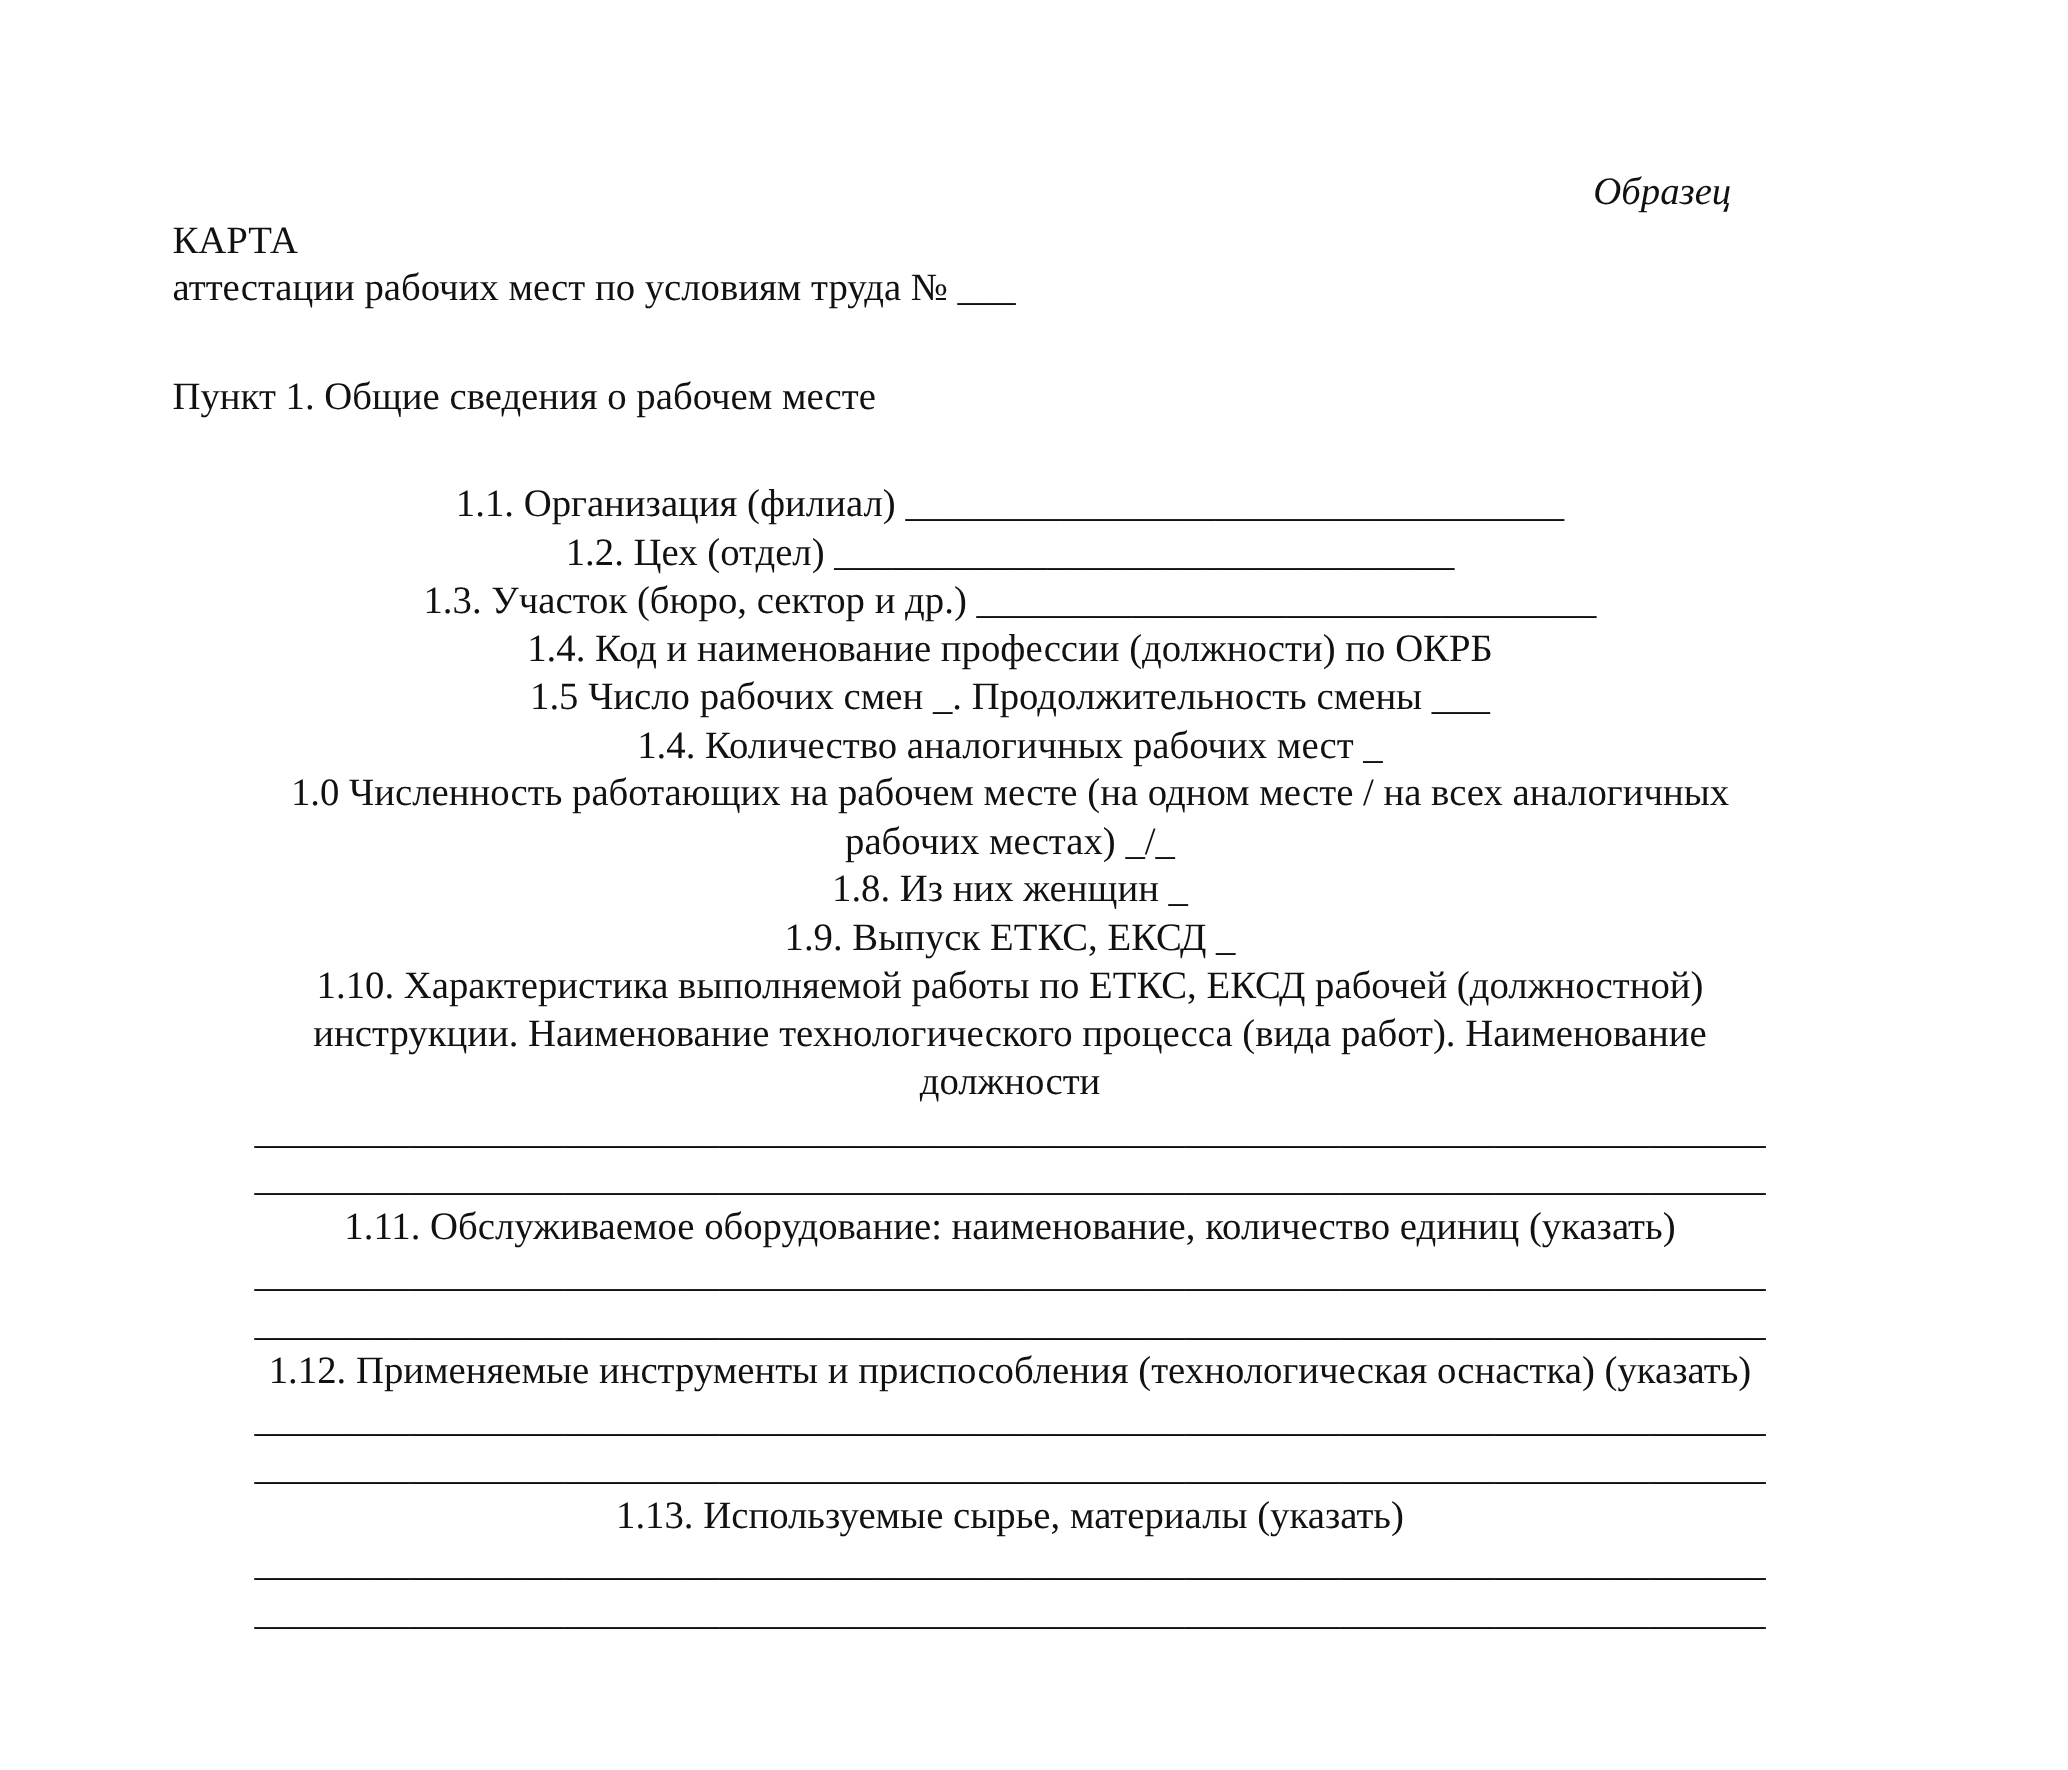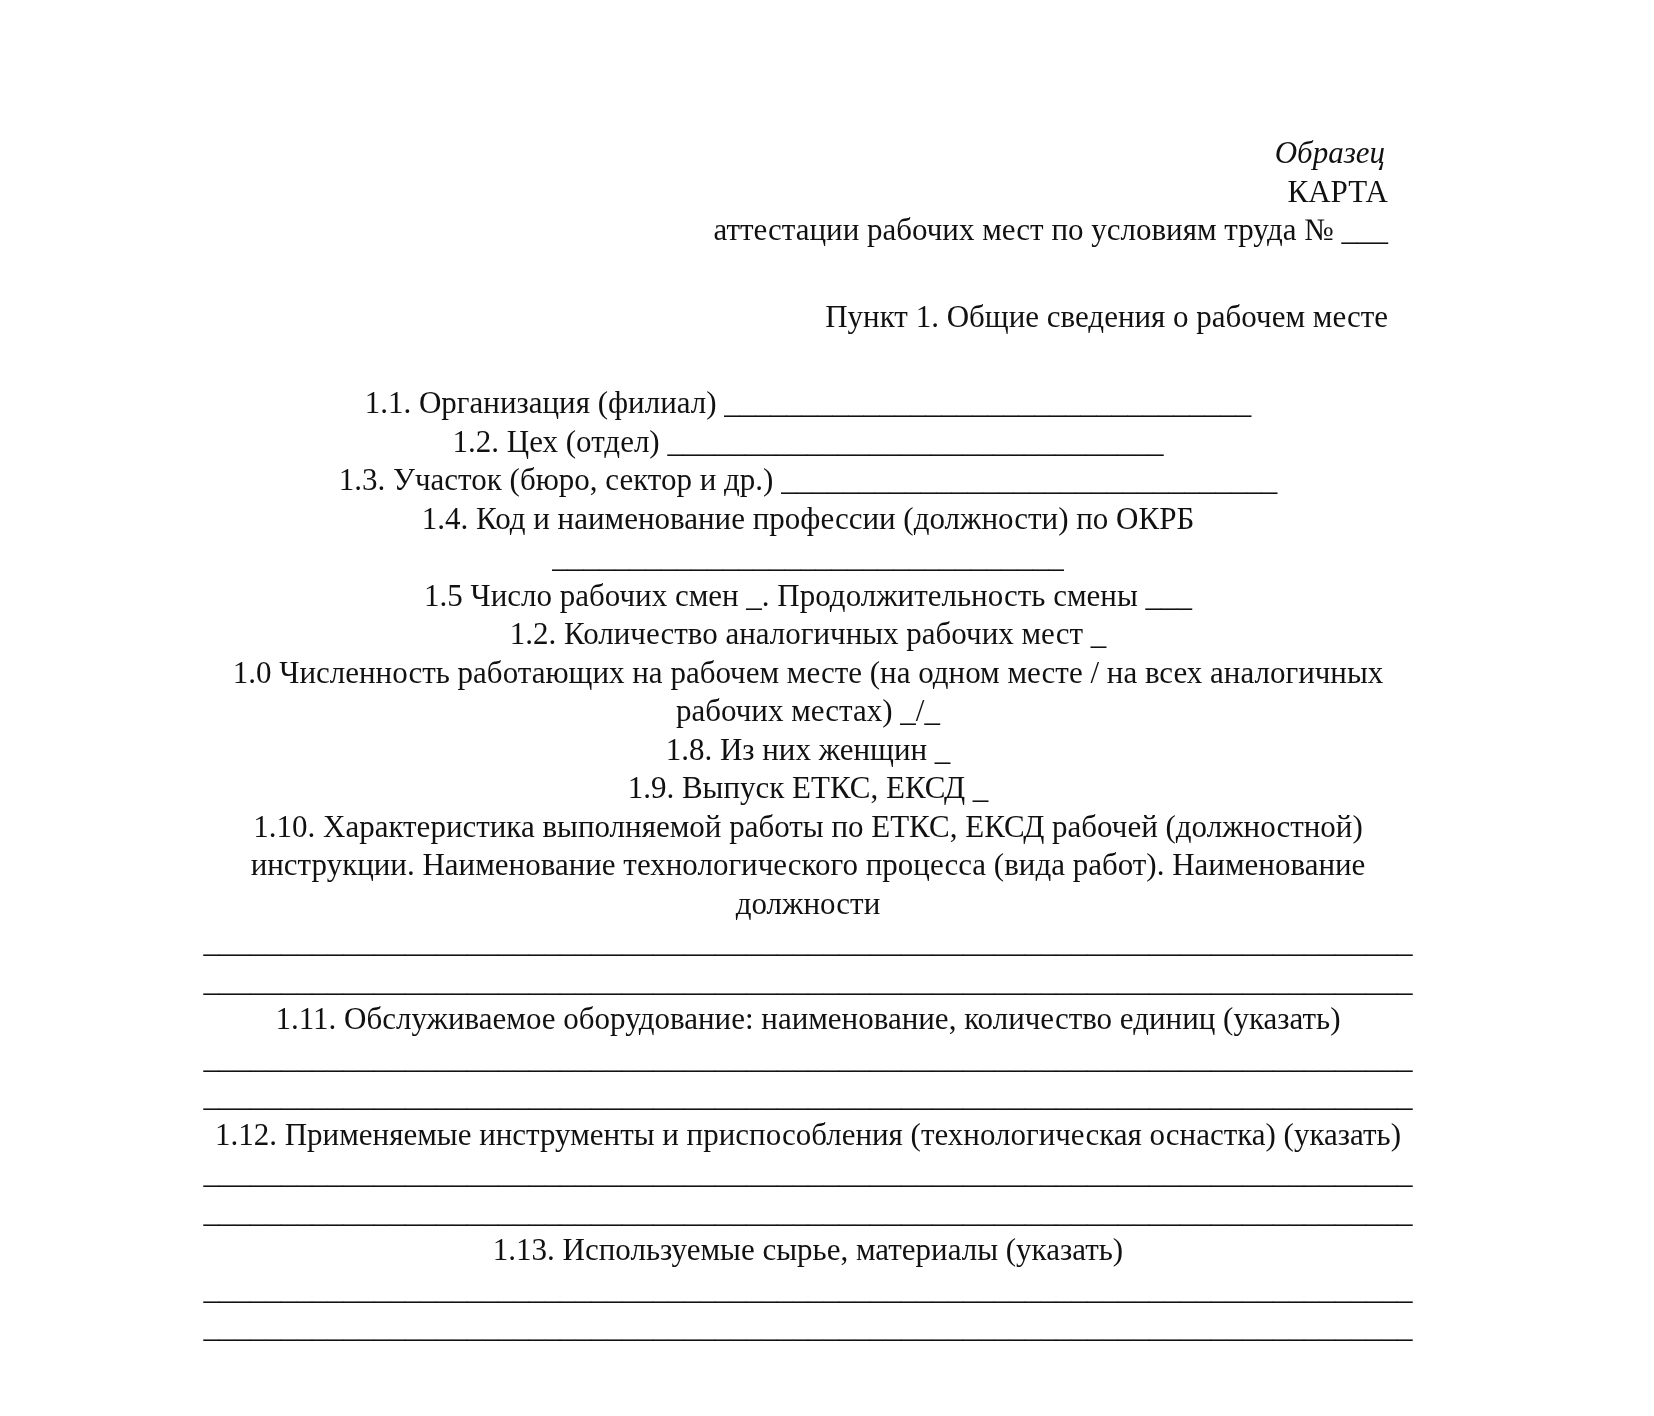--- a/index.html
+++ b/index.html
@@ -27,21 +27,21 @@
     line-height: 38.5px;
     white-space: nowrap;
   }
   .watermark {
     width: 1247px;
     text-align: right;
     font-style: italic;
   }
   .center {
     width: 1250px;
-    text-align: right;
+    text-align: left;
   }
   .section-title {
     font-weight: normal;
     margin-top: 48px;
   }
   .fields {
     margin-top: 48px;
     text-align: center;
   }
 </style>
@@ -55,23 +55,22 @@
   <div class="line center">КАРТА</div>
   <div class="line center">аттестации рабочих мест по условиям труда № ___</div>
 
   <div class="line center section-title">Пункт 1. Общие сведения о рабочем месте</div>
 
   <div class="fields">
     <div class="line">1.1. Организация (филиал) __________________________________</div>
     <div class="line">1.2. Цех (отдел) ________________________________</div>
     <div class="line">1.3. Участок (бюро, сектор и др.) ________________________________</div>
     <div class="line">1.4. Код и наименование профессии (должности) по ОКРБ</div>
-    <div class="line">_________________________________</div>
     <div class="line">1.5 Число рабочих смен _. Продолжительность смены ___</div>
-    <div class="line">1.2. Количество аналогичных рабочих мест _</div>
+    <div class="line">1.4. Количество аналогичных рабочих мест _</div>
     <div class="line">1.0 Численность работающих на рабочем месте (на одном месте / на всех аналогичных</div>
     <div class="line">рабочих местах) _/_</div>
     <div class="line">1.8. Из них женщин _</div>
     <div class="line">1.9. Выпуск ЕТКС, ЕКСД _</div>
     <div class="line">1.10. Характеристика выполняемой работы по ЕТКС, ЕКСД рабочей (должностной)</div>
     <div class="line">инструкции. Наименование технологического процесса (вида работ). Наименование</div>
     <div class="line">должности</div>
     <div class="line">______________________________________________________________________________</div>
     <div class="line">______________________________________________________________________________</div>
     <div class="line">1.11. Обслуживаемое оборудование: наименование, количество единиц (указать)</div>

